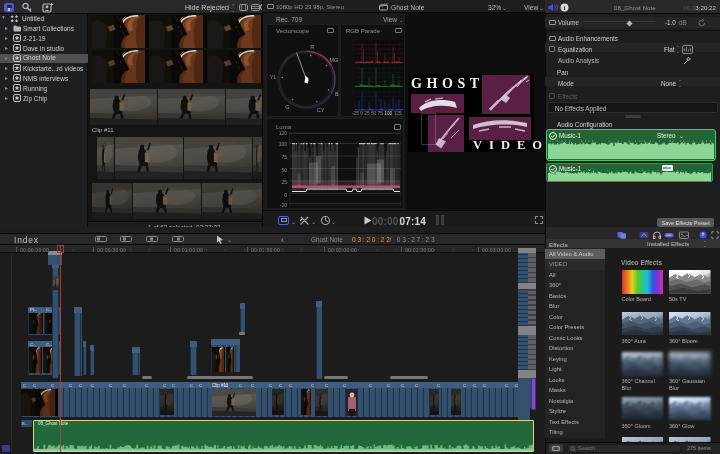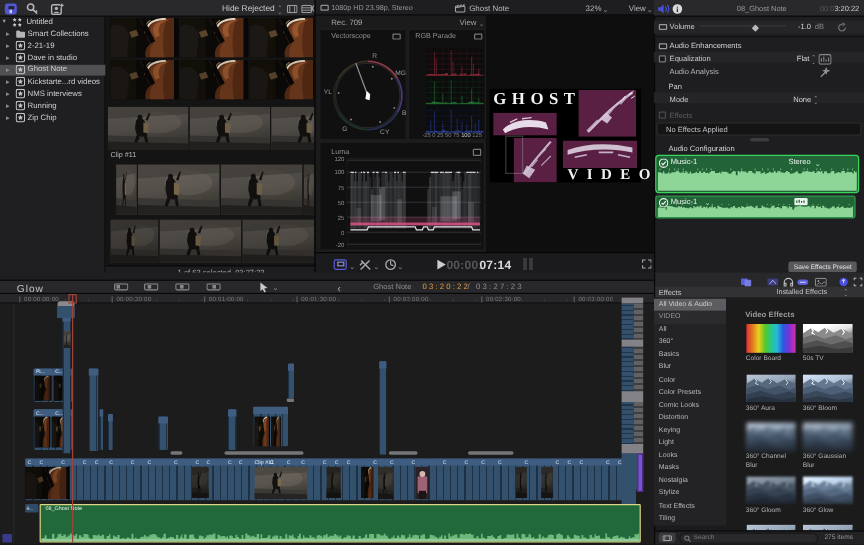--- a/index.html
+++ b/index.html
@@ -623,21 +623,21 @@
       <line x1="118.1" y1="1.0" x2="118.1" y2="-0.7" stroke="#8ed598" stroke-width="0.7" opacity="0.8"></line>
       <line x1="129.5" y1="1.0" x2="129.5" y2="-0.7" stroke="#8ed598" stroke-width="0.7" opacity="0.8"></line>
       <line x1="133.8" y1="1.0" x2="133.8" y2="-0.7" stroke="#8ed598" stroke-width="0.7" opacity="0.8"></line>
       <line x1="151.1" y1="1.0" x2="151.1" y2="-0.7" stroke="#8ed598" stroke-width="0.7" opacity="0.8"></line>
       <line x1="159.7" y1="1.0" x2="159.7" y2="-0.7" stroke="#8ed598" stroke-width="0.7" opacity="0.8"></line>
     </svg>
 <div class="abs" style="left:657px;top:218px;width:57px;height:8.5px;background:#59595c;border-radius:2px;"></div>
 <div class="tx" style="left:661.5px;top:220px;font-size:5.5px;color:#e2e2e5;">Save Effects Preset</div>
 <div class="abs" style="left:0px;top:227px;width:720px;height:6px;background:#1e1e20;"></div>
 <div class="abs" style="left:0px;top:233px;width:545px;height:12px;background:#28282a;border-top:1px solid #070708;border-bottom:1px solid #070708;"></div>
-<div class="tx" style="left:14px;top:234.5px;font-size:8.5px;color:#c2c2c5;letter-spacing:0.8px;">Glow</div>
+<div class="tx" style="left:14px;top:234.5px;font-size:8.5px;color:#c2c2c5;letter-spacing:0.8px;">Index</div>
 <svg class="abs" style="left:95px;top:235.5px" width="12" height="8" viewBox="0 0 12 8">
       <rect x="0.5" y="0.5" width="11" height="5" rx="1" fill="none" stroke="#88888b"></rect>
       <rect x="2" y="1.5" width="3" height="3" fill="#88888b"></rect>
     </svg>
 <svg class="abs" style="left:120px;top:235.5px" width="12" height="8" viewBox="0 0 12 8">
       <rect x="0.5" y="0.5" width="11" height="5" rx="1" fill="none" stroke="#88888b"></rect>
       <rect x="3" y="1.5" width="3" height="3" fill="#88888b"></rect>
     </svg>
 <svg class="abs" style="left:146px;top:235.5px" width="12" height="8" viewBox="0 0 12 8">
       <rect x="0.5" y="0.5" width="11" height="5" rx="1" fill="none" stroke="#88888b"></rect>

